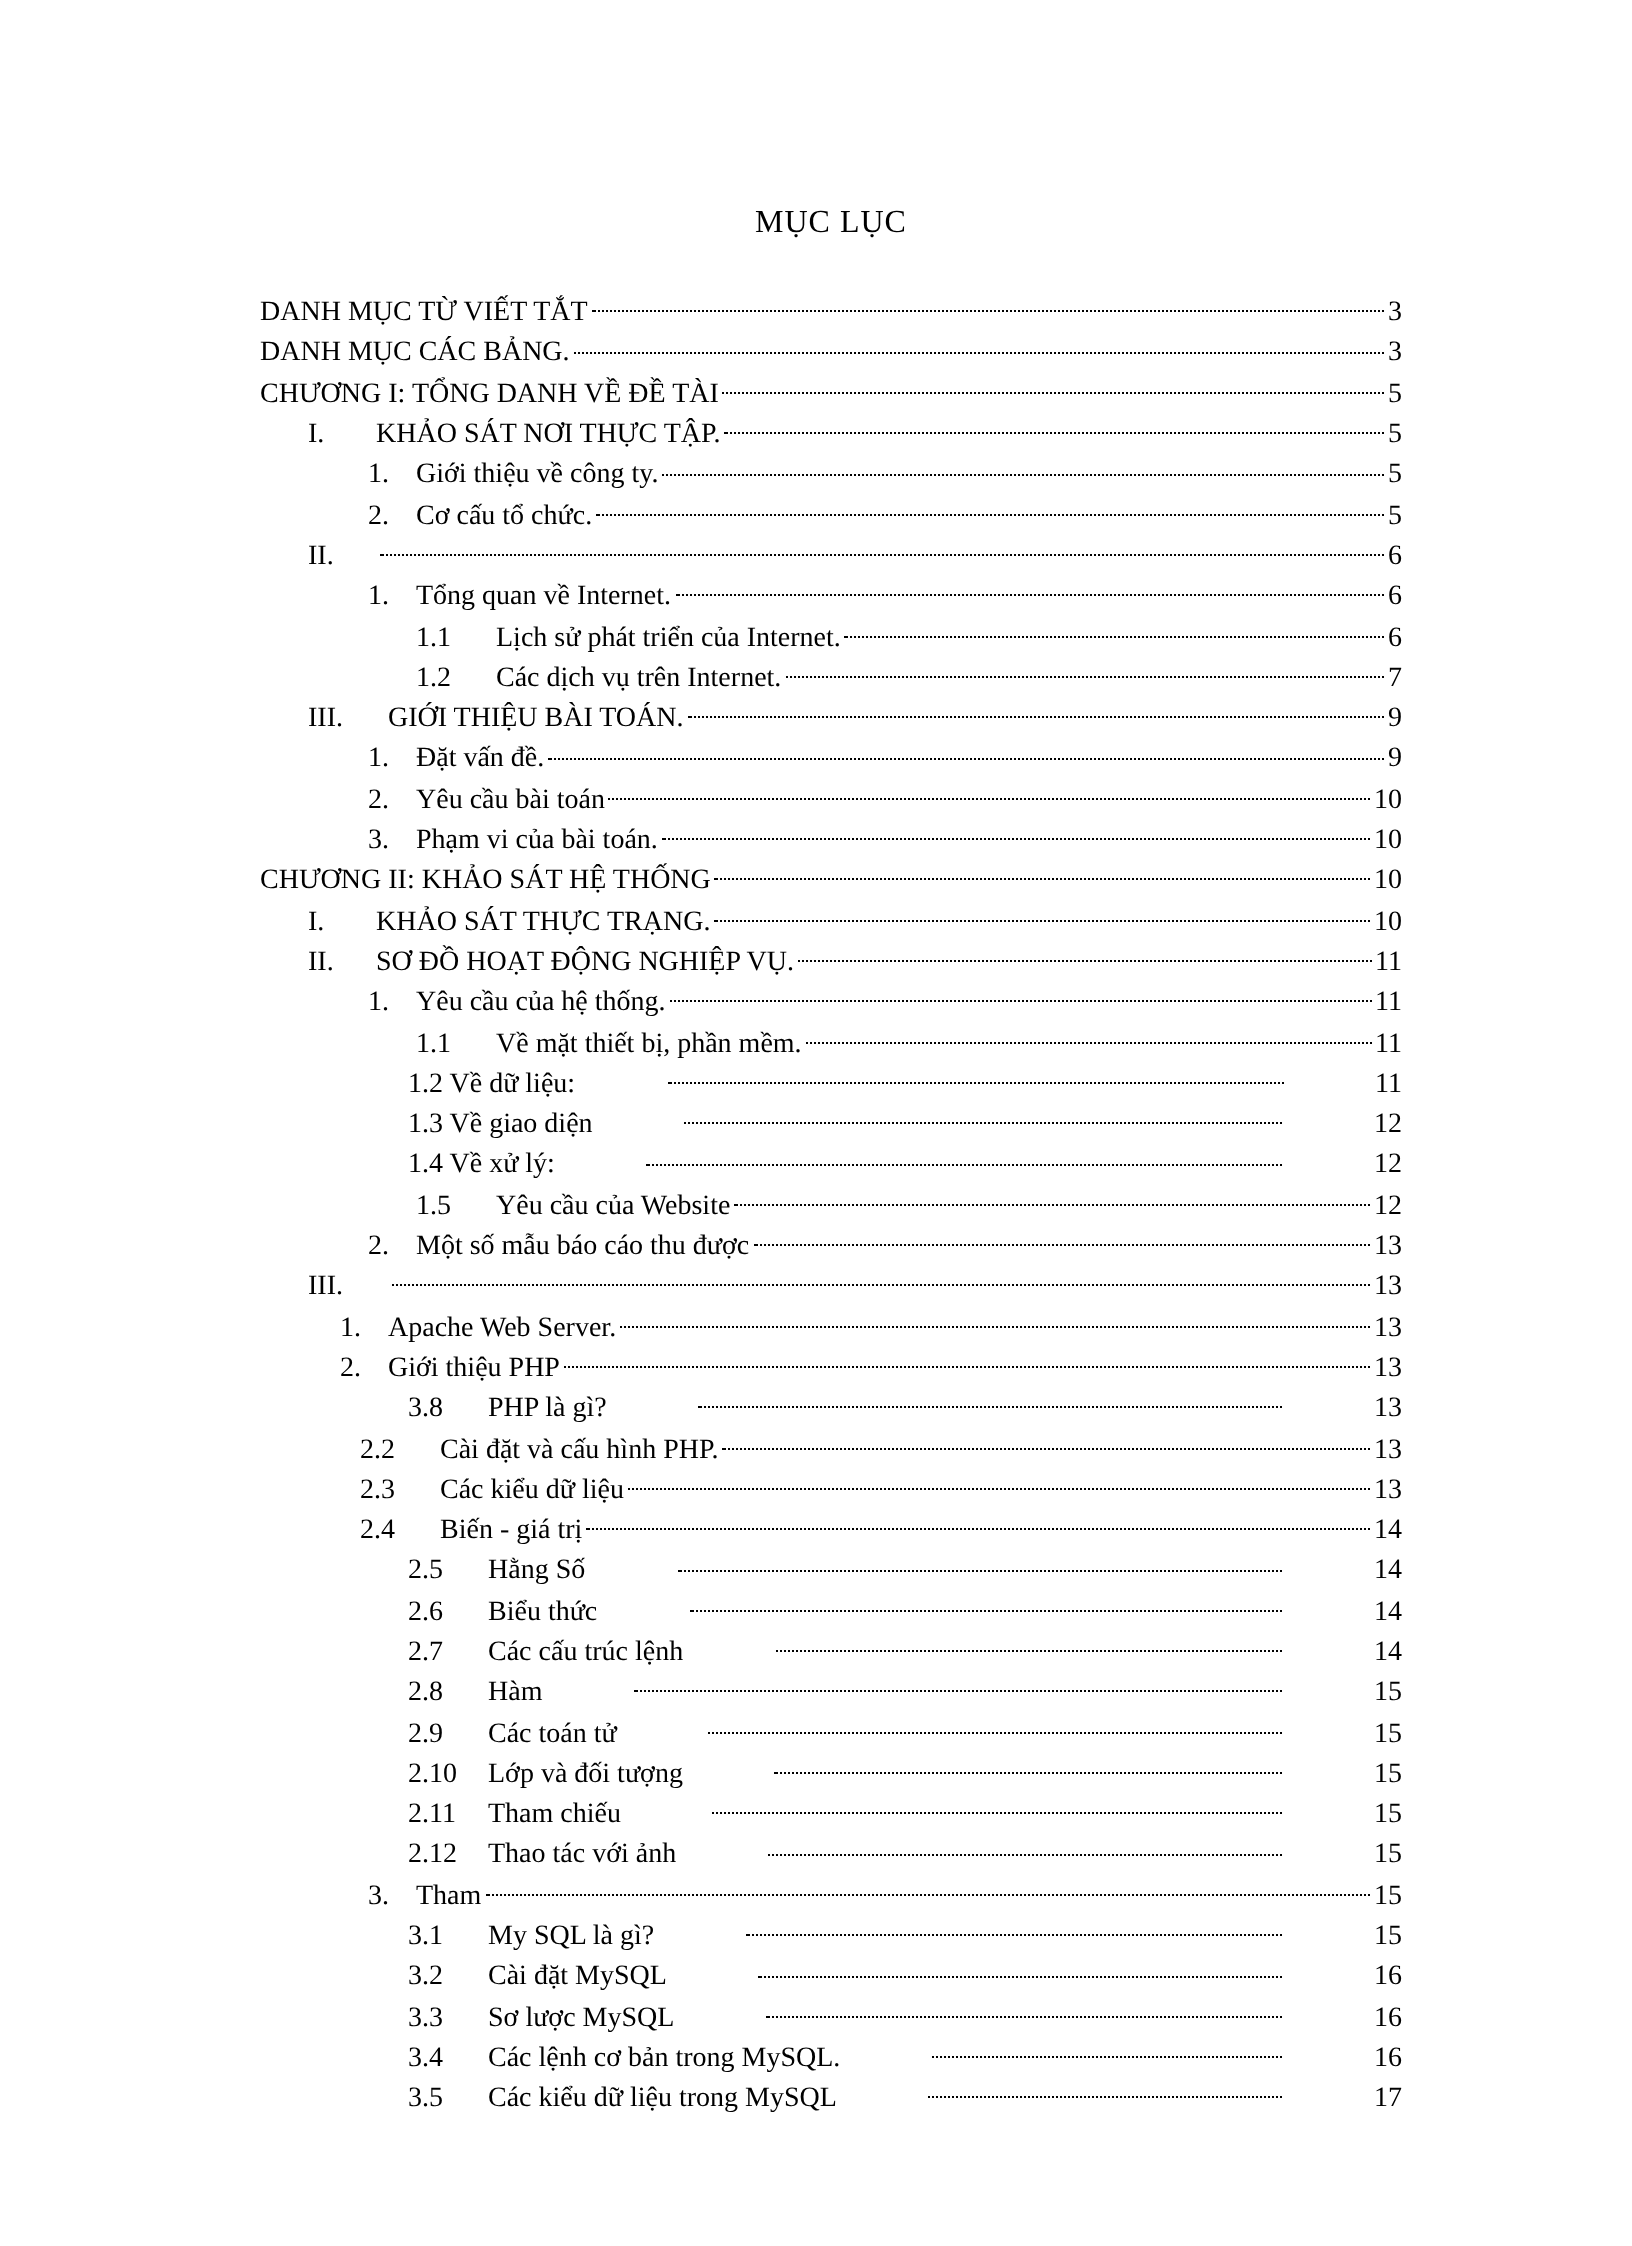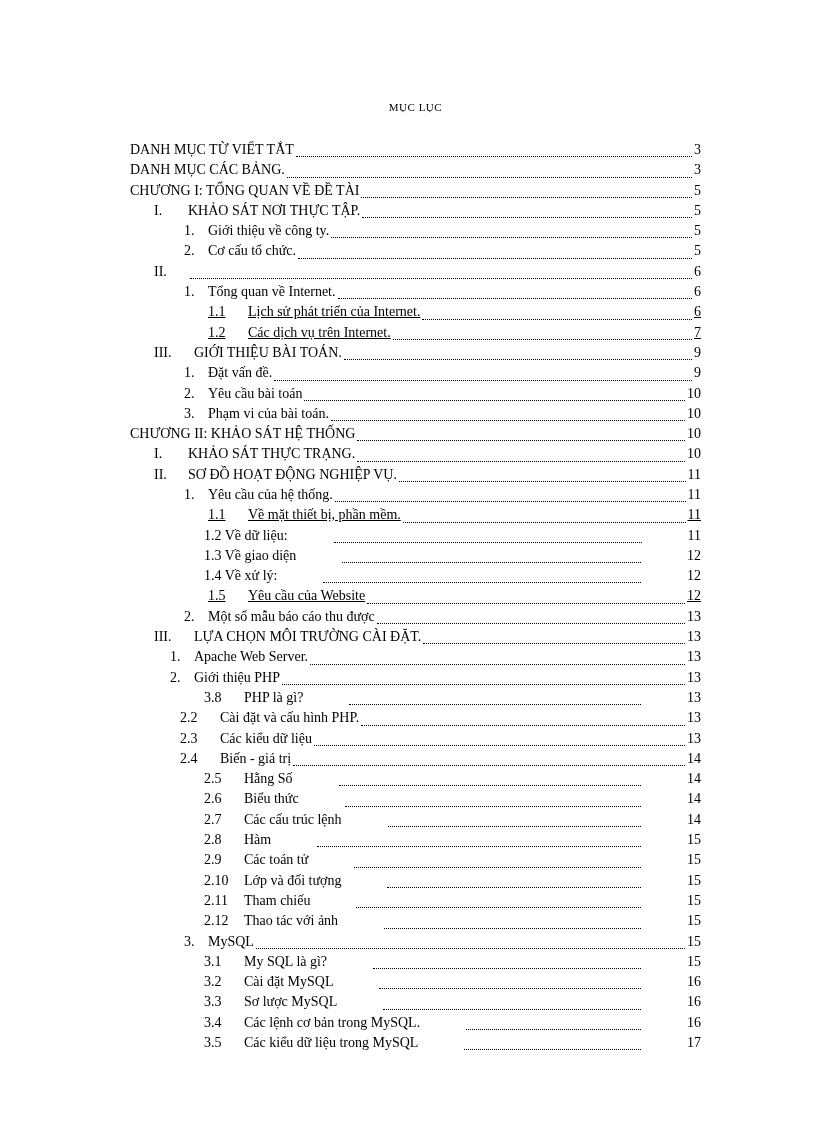--- a/index.html
+++ b/index.html
@@ -9,27 +9,27 @@
     font-family: "Times New Roman", Times, serif;
     color: #000;
     width: 816px;
     height: 1123px;
     padding: 100px 115px 60px 130px;
     font-size: 14px;
     line-height: 1.45;
   }
   .title {
     text-align: center;
-    font-size: 11px;
+    font-size: 16px;
     letter-spacing: 0.5px;
     margin-bottom: 24px;
   }
   .toc-line {
     display: flex;
-    align-items: flex-end;
+    align-items: center;
     white-space: nowrap;
     overflow: hidden;
   }
   .label-wrap {
     display: flex;
     align-items: baseline;
   }
   .num {
     display: inline-block;
   }
@@ -39,21 +39,21 @@
     margin: 0 2px 3px 2px;
     min-width: 6px;
   }
   .page {
     flex: 0 0 auto;
   }
   
   .ind0 { padding-left: 0px; }
   .ind1 { padding-left: 24px; }
   .ind2 { padding-left: 54px; }
-  .ind3 { padding-left: 78px; text-decoration: underline; }
+  .ind3 { padding-left: 78px; }
   .ind3b { padding-left: 74px; gap: 44px; }
   .ind2b { padding-left: 40px; }
   .ind2c { padding-left: 50px; }
   .num-pad { min-width: 34px; display:inline-block; }
   .num-pad-s { min-width: 24px; display:inline-block; }
   .num-pad-ss { min-width: 40px; display:inline-block; }
 </style>
 </head>
 <body>
 
@@ -69,21 +69,21 @@
     </div>
     <div class="toc-line ind0">
       <span class="label-wrap">
         <span>DANH MỤC CÁC BẢNG.</span>
       </span>
       <span class="leader"></span>
       <span class="page">3</span>
     </div>
     <div class="toc-line ind0">
       <span class="label-wrap">
-        <span>CHƯƠNG I: TỔNG QUAN VỀ ĐỀ TÀI</span>
+        <span>CHƯƠNG I: TỔNG DANH VỀ ĐỀ TÀI</span>
       </span>
       <span class="leader"></span>
       <span class="page">5</span>
     </div>
     <div class="toc-line ind1">
       <span class="label-wrap">
         <span class="num num-pad">I.</span>
         <span>KHẢO SÁT NƠI THỰC TẬP.</span>
       </span>
       <span class="leader"></span>
@@ -240,21 +240,20 @@
       <span class="label-wrap">
         <span class="num num-pad-s">2.</span>
         <span>Một số mẫu báo cáo thu được</span>
       </span>
       <span class="leader"></span>
       <span class="page">13</span>
     </div>
     <div class="toc-line ind1">
       <span class="label-wrap">
         <span class="num num-pad-ss">III.</span>
-        <span>LỰA CHỌN MÔI TRƯỜNG CÀI ĐẶT.</span>
       </span>
       <span class="leader"></span>
       <span class="page">13</span>
     </div>
     <div class="toc-line ind2b">
       <span class="label-wrap">
         <span class="num num-pad-s">1.</span>
         <span>Apache Web Server.</span>
       </span>
       <span class="leader"></span>
@@ -360,21 +359,21 @@
       <span class="label-wrap">
         <span class="num num-pad-ss">2.12</span>
         <span>Thao tác với ảnh</span>
       </span>
       <span class="leader"></span>
       <span class="page">15</span>
     </div>
     <div class="toc-line ind2">
       <span class="label-wrap">
         <span class="num num-pad-s">3.</span>
-        <span>MySQL</span>
+        <span>Tham</span>
       </span>
       <span class="leader"></span>
       <span class="page">15</span>
     </div>
     <div class="toc-line ind3b">
       <span class="label-wrap">
         <span class="num num-pad-ss">3.1</span>
         <span>My SQL là gì?</span>
       </span>
       <span class="leader"></span>

